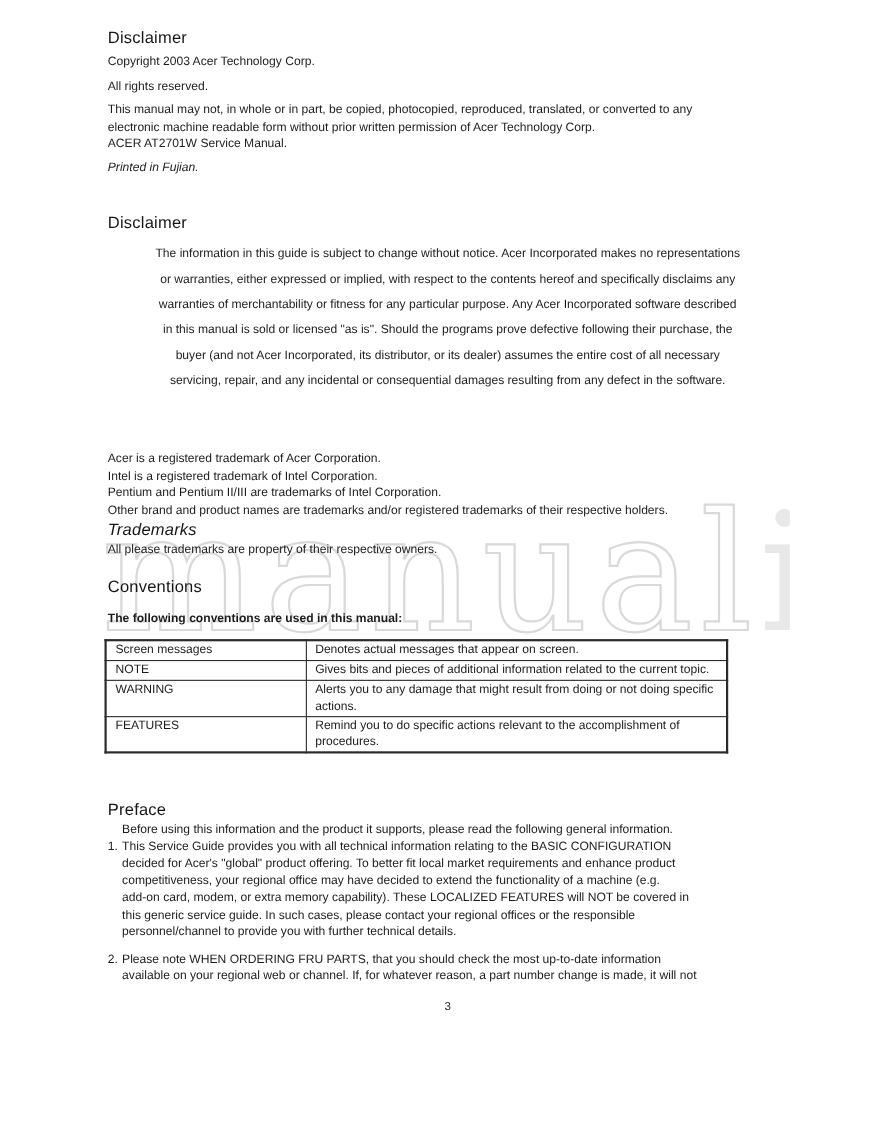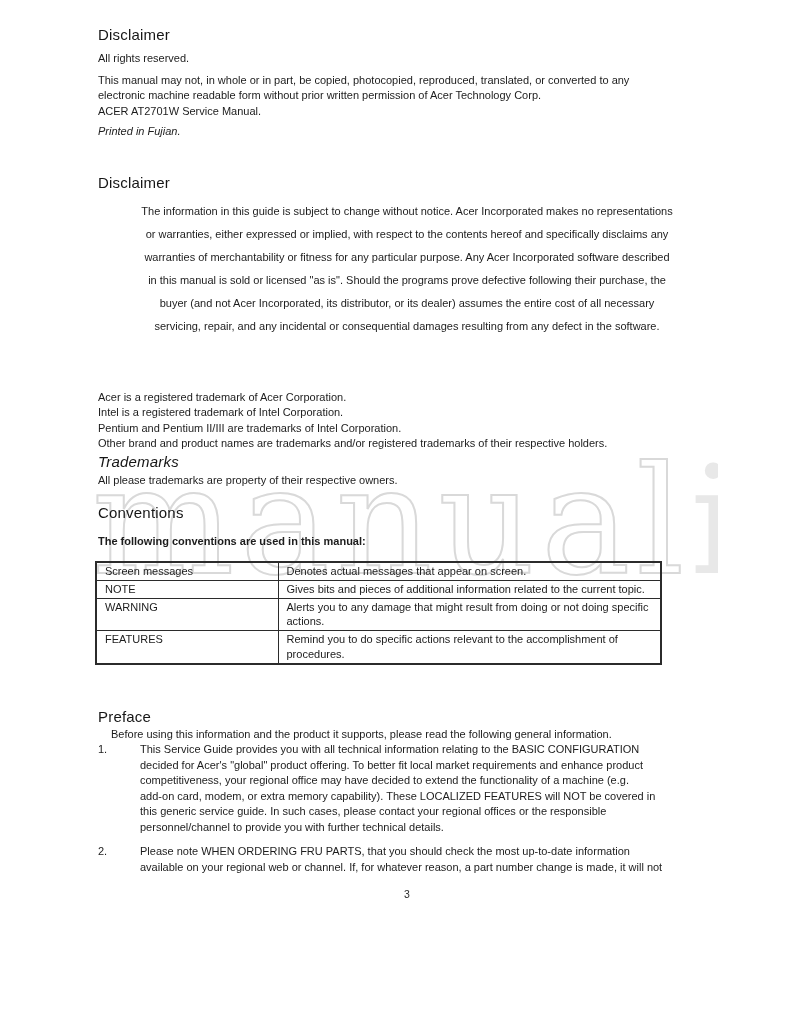--- a/index.html
+++ b/index.html
@@ -63,40 +63,41 @@
   }
   table.conv { border: 2px solid #2b2b2b; }
   td.term { width: 182px; }
 
   .h-preface { margin-top: 42px; }
   .p-preface-intro { margin-top: 1px; padding-left: 13px; }
   .list-item { display: flex; }
   .li-1 { margin-top: 0px; }
   .li-2 { margin-top: 9px; }
   .li-num { width: 13px; flex: 0 0 13px; }
-  .li-text { flex: 1; margin-left: 29px; }
+  .li-text { flex: 1; }
 
   .footer { margin-top: 13px; text-align: center; font-size: 10.5px; color: #2a2a2a; }
 </style>
 </head>
 <body>
 
 <div class="page">
 
   <div class="watermark">
     <svg width="630" height="165" xmlns="http://www.w3.org/2000/svg">
       <text x="4" y="138" font-family="DejaVu Serif, serif" font-size="150" letter-spacing="6">
         <tspan fill="#ffffff" stroke="#d9d9d9" stroke-width="2">manual</tspan><tspan fill="#e8e8e8" stroke="none">i</tspan>
       </text>
     </svg>
   </div>
 
   <div class="content">
 
     <h1 class="sec h-copyright">Disclaimer</h1>
+    <p class="body-txt p-c1">Copyright 2003 Acer Technology Corp.</p>
     <p class="body-txt p-c2">All rights reserved.</p>
     <p class="body-txt p-c3 ml">This manual may not, in whole or in part, be copied, photocopied, reproduced, translated, or converted to any
 electronic machine readable form without prior written permission of Acer Technology Corp.
 ACER AT2701W Service Manual.</p>
     <p class="body-txt p-c4">Printed in Fujian.</p>
 
     <h1 class="sec h-disclaimer">Disclaimer</h1>
     <p class="body-txt p-disclaimer ml">The information in this guide is subject to change without notice. Acer Incorporated makes no representations
 or warranties, either expressed or implied, with respect to the contents hereof and specifically disclaims any
 warranties of merchantability or fitness for any particular purpose. Any Acer Incorporated software described

